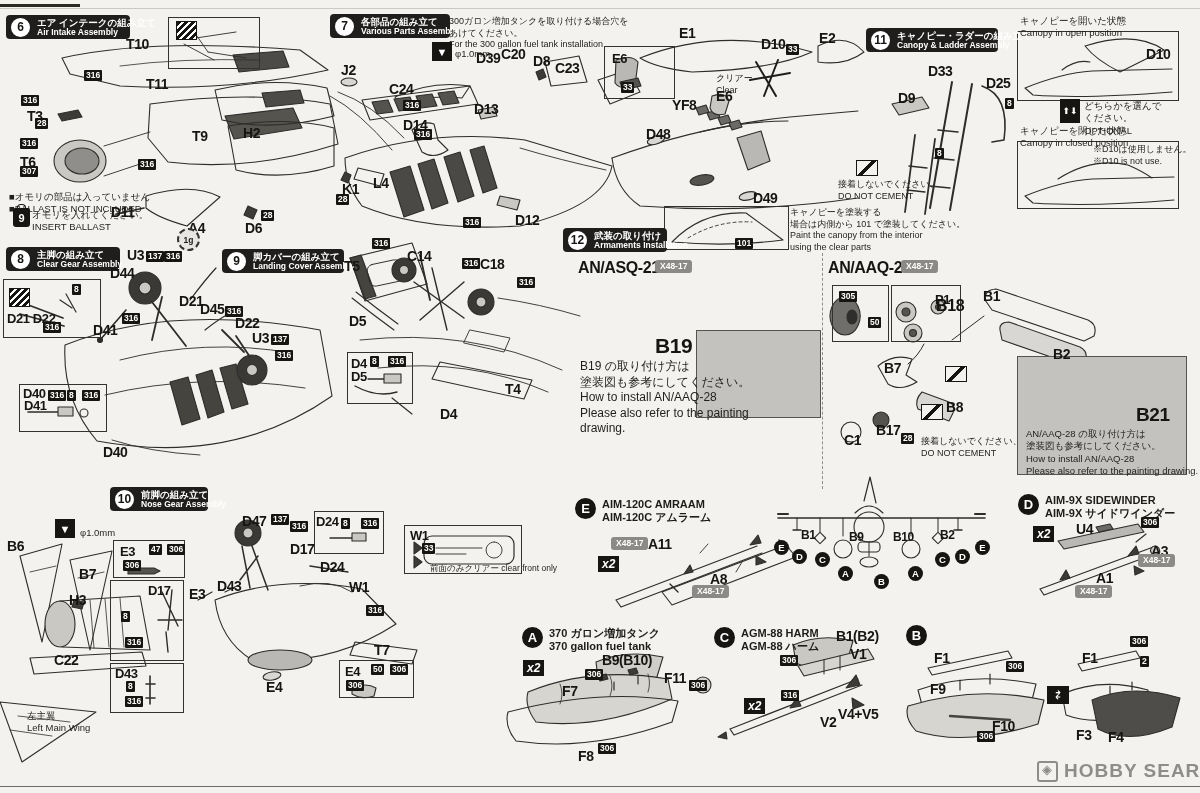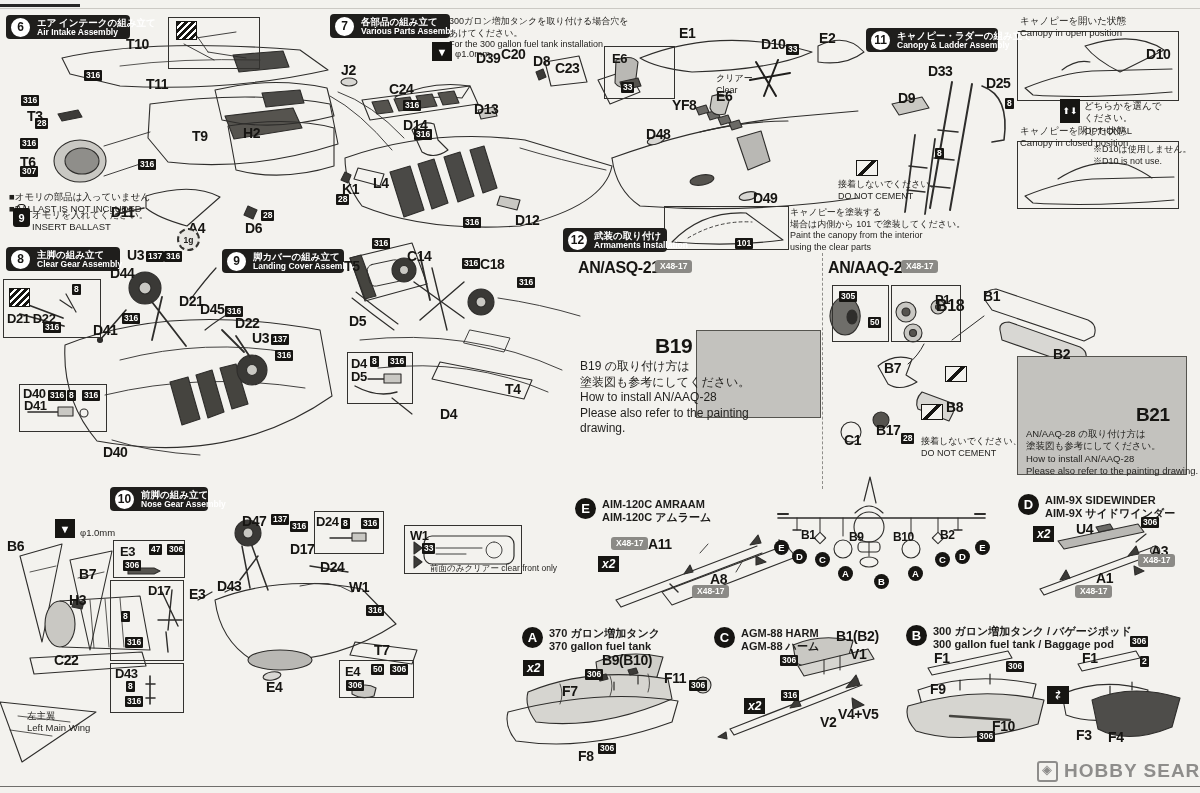--- a/index.html
+++ b/index.html
@@ -399,24 +399,20 @@
     </div>
     <div class="subsec" style="position: absolute; left: 714px; top: 627px;">
       <span class="lc">C</span>
       <span class="tt">
         <span class="l1">AGM-88 HARM</span>
         <span class="l2">AGM-88 ハーム</span>
       </span>
     </div>
     <div class="subsec" style="position: absolute; left: 906px; top: 625px;">
       <span class="lc">B</span>
-      <span class="tt">
-        <span class="l1">300 ガロン増加タンク / バゲージポッド</span>
-        <span class="l2">300 gallon fuel tank /  Baggage pod</span>
-      </span>
     </div>
     <div class="plbl" style="position: absolute; left: 126px; top: 36px;">T10</div>
     <div class="plbl" style="position: absolute; left: 146px; top: 66px; margin-top: 10px;">T11</div>
     <div class="plbl" style="position: absolute; left: 27px; top: 108px;">T3</div>
     <div class="plbl" style="position: absolute; left: 20px; top: 154px;">T6</div>
     <div class="plbl" style="position: absolute; left: 192px; top: 128px;">T9</div>
     <div class="plbl" style="position: absolute; left: 243px; top: 125px;">H2</div>
     <div class="plbl" style="position: absolute; left: 111px; top: 204px;">D11</div>
     <div class="plbl" style="position: absolute; left: 188px; top: 220px;">A4</div>
     <div class="plbl" style="position: absolute; left: 245px; top: 220px;">D6</div>

